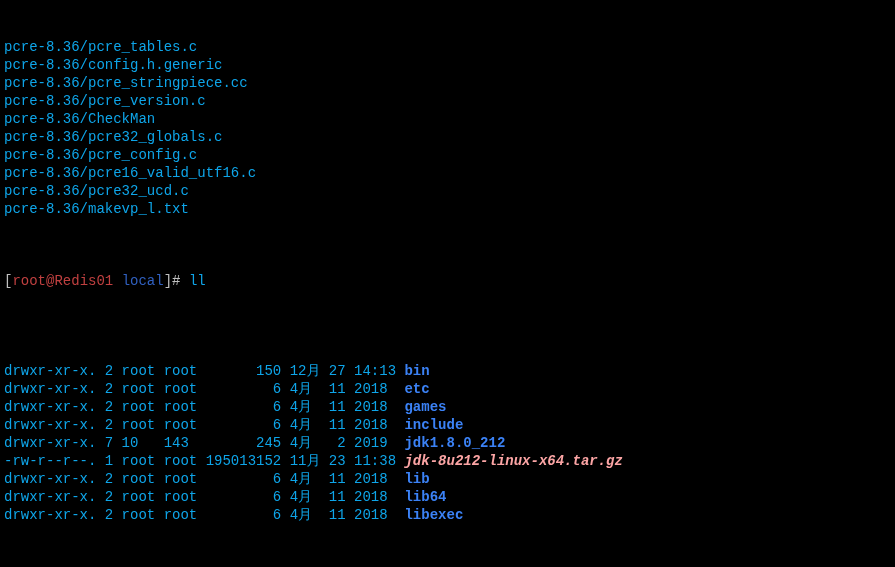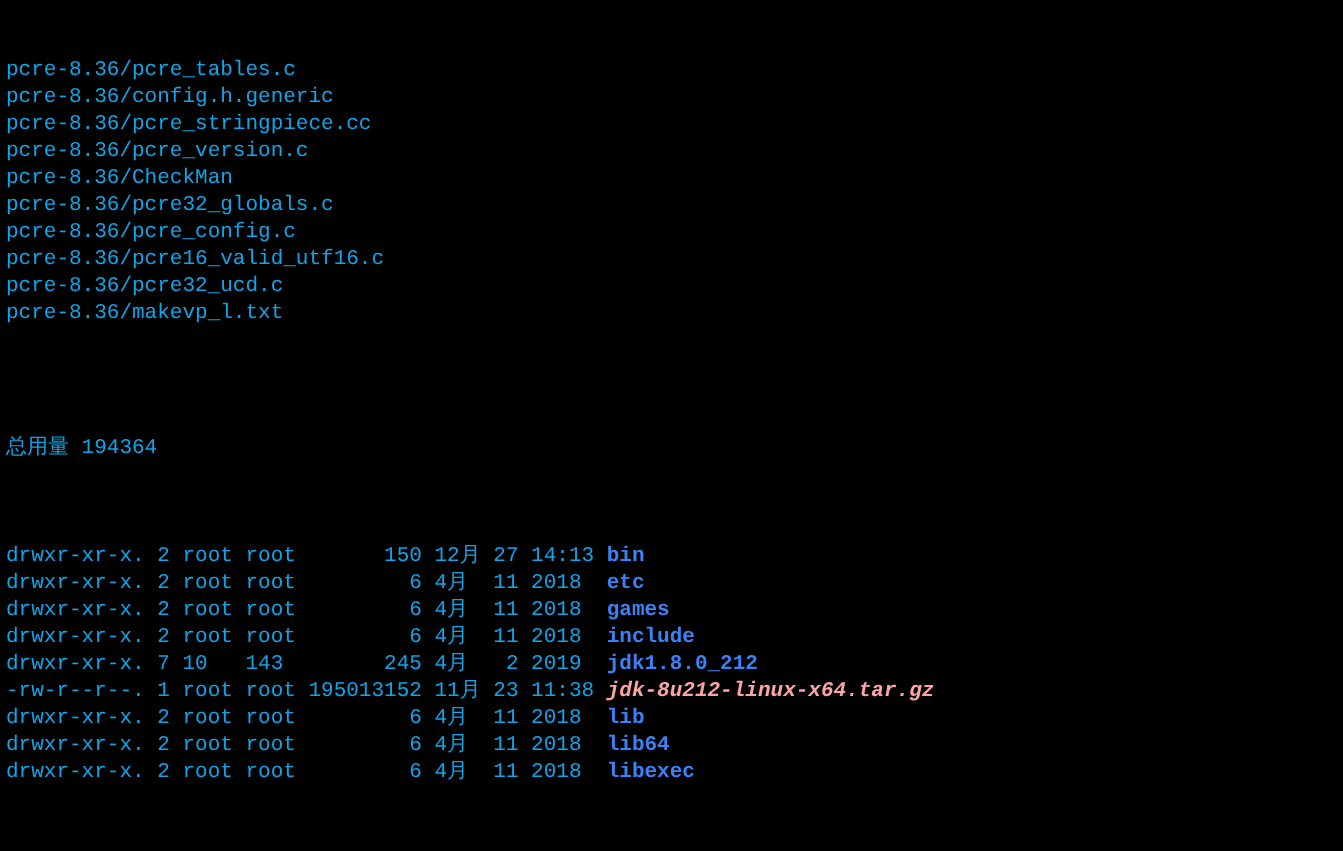--- a/index.html
+++ b/index.html
@@ -28,19 +28,19 @@
   .dir-name  { color: #3b82f6; font-weight: bold; }
   .arc-name  { color: #fca5a5; font-weight: bold; font-style: italic; }
   .plain     { color: #0ea5e9; }
 </style>
 </head>
 <body>
 
 <div class="terminal">
   <div id="extracted-block"><div class="row plain">pcre-8.36/pcre_tables.c</div><div class="row plain">pcre-8.36/config.h.generic</div><div class="row plain">pcre-8.36/pcre_stringpiece.cc</div><div class="row plain">pcre-8.36/pcre_version.c</div><div class="row plain">pcre-8.36/CheckMan</div><div class="row plain">pcre-8.36/pcre32_globals.c</div><div class="row plain">pcre-8.36/pcre_config.c</div><div class="row plain">pcre-8.36/pcre16_valid_utf16.c</div><div class="row plain">pcre-8.36/pcre32_ucd.c</div><div class="row plain">pcre-8.36/makevp_l.txt</div></div>
 
+  <div class="row"><span class="prompt-symbol">[</span><span class="prompt-userhost">root</span><span class="prompt-userhost">@</span><span class="prompt-userhost">Redis01</span><span class="prompt-symbol"> </span><span class="prompt-path">local</span><span class="prompt-symbol">]</span><span class="prompt-symbol">#</span><span class="prompt-symbol"> </span><span class="plain">ll</span></div>
 
-  <div class="row plain">总用量 194364</div>
 
   <div id="listing-block"><div class="row"><span class="plain">drwxr-xr-x. 2 root root       150 12月 27 14:13 </span><span class="dir-name">bin</span></div><div class="row"><span class="plain">drwxr-xr-x. 2 root root         6 4月  11 2018  </span><span class="dir-name">etc</span></div><div class="row"><span class="plain">drwxr-xr-x. 2 root root         6 4月  11 2018  </span><span class="dir-name">games</span></div><div class="row"><span class="plain">drwxr-xr-x. 2 root root         6 4月  11 2018  </span><span class="dir-name">include</span></div><div class="row"><span class="plain">drwxr-xr-x. 7 10   143        245 4月   2 2019  </span><span class="dir-name">jdk1.8.0_212</span></div><div class="row"><span class="plain">-rw-r--r--. 1 root root 195013152 11月 23 11:38 </span><span class="arc-name">jdk-8u212-linux-x64.tar.gz</span></div><div class="row"><span class="plain">drwxr-xr-x. 2 root root         6 4月  11 2018  </span><span class="dir-name">lib</span></div><div class="row"><span class="plain">drwxr-xr-x. 2 root root         6 4月  11 2018  </span><span class="dir-name">lib64</span></div><div class="row"><span class="plain">drwxr-xr-x. 2 root root         6 4月  11 2018  </span><span class="dir-name">libexec</span></div></div>
 
   
 </div>
 
 </body></html>

